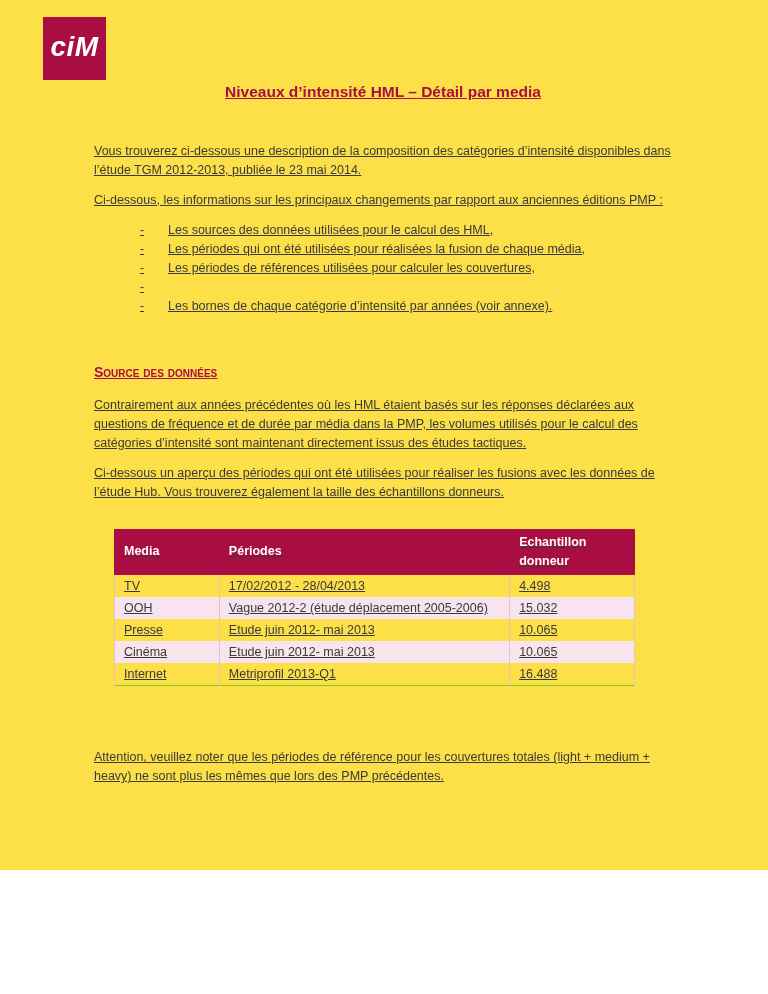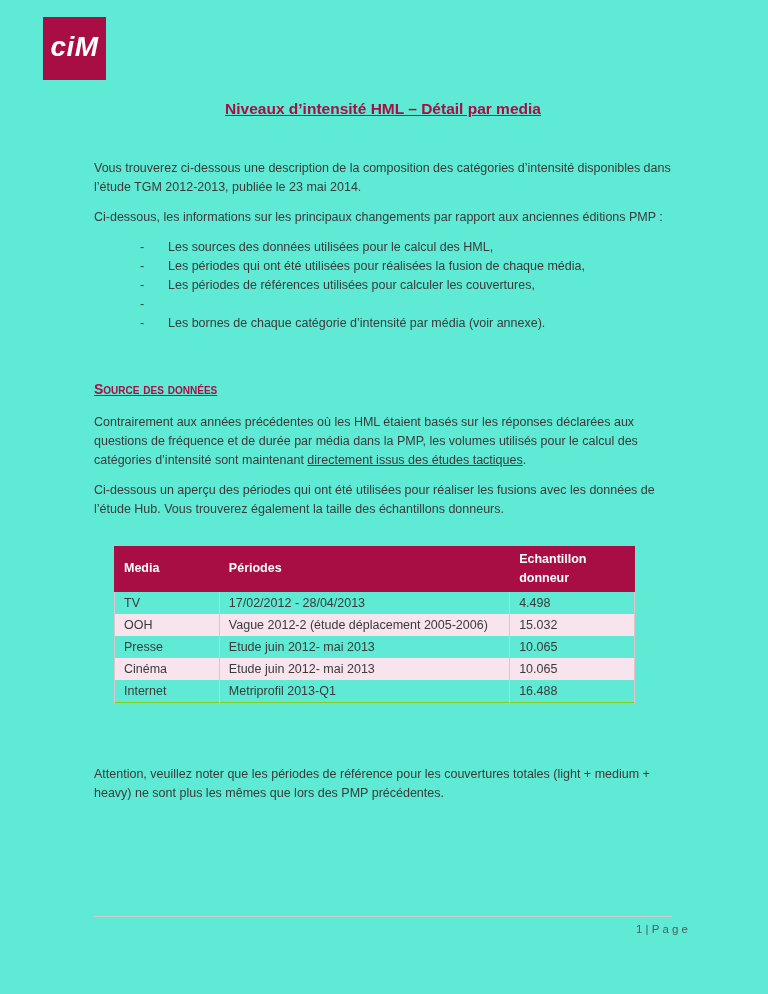--- a/index.html
+++ b/index.html
@@ -2,22 +2,22 @@
 <html><head>
 <meta charset="utf-8">
 <style>
   * { margin: 0; padding: 0; box-sizing: border-box; }
   html, body { background: #ffffff; }
   body { font-family: "Liberation Sans", sans-serif; }
 
   .page {
     position: relative;
     width: 768px;
-    height: 994px;
-    background: #5eead4;
+    height: 870px;
+    background: #fde047;
     overflow: hidden;
   }
 
   .logo {
     position: absolute;
     left: 43px;
     top: 17px;
     width: 63px;
     height: 63px;
     background: #A80D44;
@@ -29,24 +29,25 @@
     font-weight: bold;
     font-size: 28px;
     letter-spacing: 0.5px;
     padding-bottom: 4px;
   }
 
   .content {
     position: absolute;
     left: 94px;
     right: 96px;
-    top: 97px;
+    top: 80px;
     color: #3a3a3a;
     font-size: 12.5px;
     line-height: 1.52;
+    text-decoration: underline;
   }
 
   .doc-title {
     text-align: center;
     color: #A80D44;
     font-weight: bold;
     font-size: 15.5px;
     text-decoration: underline;
     margin-bottom: 38px;
   }
@@ -141,21 +142,21 @@
       </div>
       <div class="bullet">
         <span class="dash">-</span>
         <span>Les périodes de références utilisées pour calculer les couvertures,</span>
       </div>
       <div class="bullet">
         <span class="dash">-</span>
       </div>
       <div class="bullet">
         <span class="dash">-</span>
-        <span>Les bornes de chaque catégorie d’intensité par média (voir annexe).</span>
+        <span>Les bornes de chaque catégorie d’intensité par années (voir annexe).</span>
       </div>
     </div>
 
     <div class="section-heading">Source des données</div>
 
     <p class="para"><span>Contrairement aux années précédentes où les HML étaient basés sur les réponses déclarées aux questions de fréquence et de durée par média dans la PMP, les volumes utilisés pour le calcul des catégories d’intensité sont maintenant </span><span class="u">directement issus des études tactiques</span><span>.</span></p>
 
     <p class="para">Ci-dessous un aperçu des périodes qui ont été utilisées pour réaliser les fusions avec les données de l’étude Hub. Vous trouverez également la taille des échantillons donneurs.</p>
 
     <table class="data-table table-spacer">

